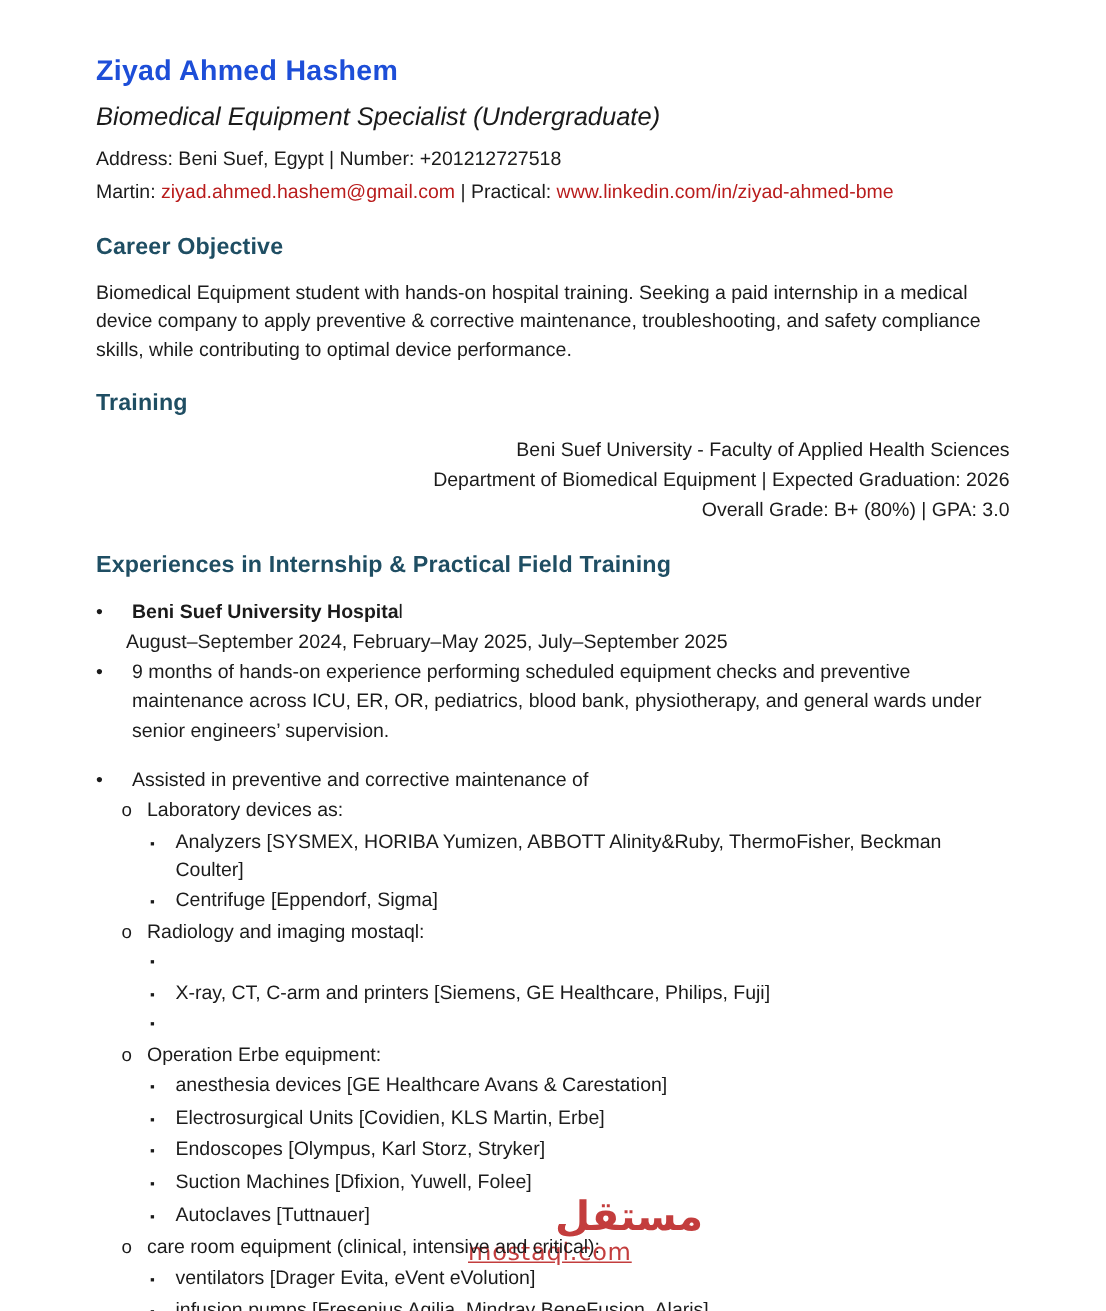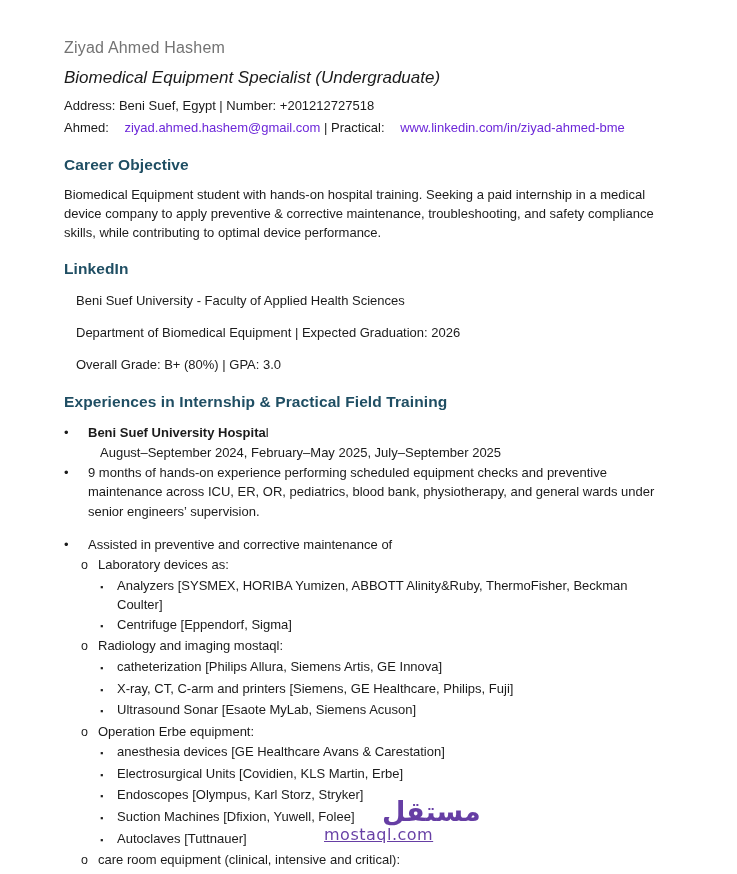--- a/index.html
+++ b/index.html
@@ -8,53 +8,53 @@
     background: #ffffff;
     font-family: "Liberation Sans", sans-serif;
     color: #1b1b1b;
     position: relative;
     overflow: hidden;
   }
   .page { padding: 36px 64px 0 64px; width: 609px; }
 
   
   .name {
-    font-size: 16px; font-weight: normal; color: #737373;
+    font-size: 19px; font-weight: bold; color: #1d4ed8;
     margin: 0 0 8px 0; line-height: 24px; letter-spacing: 0.2px;
   }
   .subtitle { font-style: italic; font-size: 17px; margin: 0 0 8px 0; line-height: 19px; }
   .contact-line { font-size: 13px; margin: 0; line-height: 21.5px; }
-  .link { color: #6d28d9; text-decoration: none; cursor: pointer; margin-left: 12px; }
+  .link { color: #b91c1c; text-decoration: none; cursor: pointer; }
 
   
   .section-title {
     font-size: 15.5px; font-weight: bold; color: #1F4E63;
     margin: 17px 0 11px 0; line-height: 20px; letter-spacing: 0.1px;
   }
   .body-par { font-size: 13px; line-height: 18.8px; margin: 0; }
-  .edu-line { font-size: 13px; line-height: 20px; margin: 12px; }
+  .edu-line { font-size: 13px; line-height: 20px; margin: 0; text-align: right; }
 
   
   .rows { font-size: 13px; }
   .row { display: flex; line-height: 19.6px; align-items: baseline; }
   .row .m { flex: 0 0 auto; }
   .l1 .m { width: 24px; font-size: 13px; }
-  .l1-cont { margin-left: 36px; }
+  .l1-cont { margin-left: 20px; }
   .l2 { margin-left: 17px; }
   .l2 .m { width: 17px; font-size: 12.5px; }
   .l3 { margin-left: 36px; }
   .l3 .m { width: 17px; font-size: 9px; }
   .gap { height: 14px; }
   .t { flex: 1 1 auto; }
   b.seg { font-weight: bold; }
 
   
   .watermark {
-    position: absolute; left: 324px; top: 798px;
-    color: #4c1d95; z-index: 0; pointer-events: none;
+    position: absolute; left: 312px; top: 798px;
+    color: #b91c1c; z-index: 0; pointer-events: none;
   }
   .wm-logo {
     font-family: "DejaVu Sans", sans-serif;
     font-size: 27px; font-weight: bold; line-height: 27px;
     margin-left: 58px; opacity: 0.85;
   }
   .wm-domain {
     font-family: "DejaVu Sans", sans-serif;
     font-size: 16px; line-height: 19px; letter-spacing: 0.5px; opacity: 0.85; text-decoration: underline;
   }
@@ -62,30 +62,30 @@
 </style>
 </head>
 <body>
 
 <div class="page">
 
   <header>
     <h1 class="name">Ziyad Ahmed Hashem</h1>
     <p class="subtitle">Biomedical Equipment Specialist (Undergraduate)</p>
     <p class="contact-line">Address: Beni Suef, Egypt | Number: +201212727518</p>
-    <p class="contact-line"><span>Ahmed: </span><a class="link">ziyad.ahmed.hashem@gmail.com</a><span> | Practical: </span><a class="link">www.linkedin.com/in/ziyad-ahmed-bme</a></p>
+    <p class="contact-line"><span>Martin: </span><a class="link">ziyad.ahmed.hashem@gmail.com</a><span> | Practical: </span><a class="link">www.linkedin.com/in/ziyad-ahmed-bme</a></p>
   </header>
 
   <section>
     <h2 class="section-title">Career Objective</h2>
     <p class="body-par">Biomedical Equipment student with hands-on hospital training. Seeking a paid internship in a medical device company to apply preventive &amp; corrective maintenance, troubleshooting, and safety compliance skills, while contributing to optimal device performance.</p>
   </section>
 
   <section>
-    <h2 class="section-title">LinkedIn</h2>
+    <h2 class="section-title">Training</h2>
     <p class="edu-line">Beni Suef University - Faculty of Applied Health Sciences</p>
     <p class="edu-line">Department of Biomedical Equipment | Expected Graduation: 2026</p>
     <p class="edu-line">Overall Grade: B+ (80%) | GPA: 3.0</p>
   </section>
 
   <section>
     <h2 class="section-title">Experiences in Internship &amp; Practical Field Training</h2>
 
     <div class="rows">
 
@@ -121,29 +121,27 @@
         <span class="m">▪</span>
         <span class="t">Centrifuge [Eppendorf, Sigma]</span>
       </div>
 
       <div class="row l2">
         <span class="m">o</span>
         <span class="t">Radiology and imaging mostaql:</span>
       </div>
       <div class="row l3">
         <span class="m">▪</span>
-        <span class="t">catheterization [Philips Allura, Siemens Artis, GE Innova]</span>
       </div>
       <div class="row l3">
         <span class="m">▪</span>
         <span class="t">X-ray, CT, C-arm and printers [Siemens, GE Healthcare, Philips, Fuji]</span>
       </div>
       <div class="row l3">
         <span class="m">▪</span>
-        <span class="t">Ultrasound Sonar [Esaote MyLab, Siemens Acuson]</span>
       </div>
 
       <div class="row l2">
         <span class="m">o</span>
         <span class="t">Operation Erbe equipment:</span>
       </div>
       <div class="row l3">
         <span class="m">▪</span>
         <span class="t">anesthesia devices [GE Healthcare Avans &amp; Carestation]</span>
       </div>

